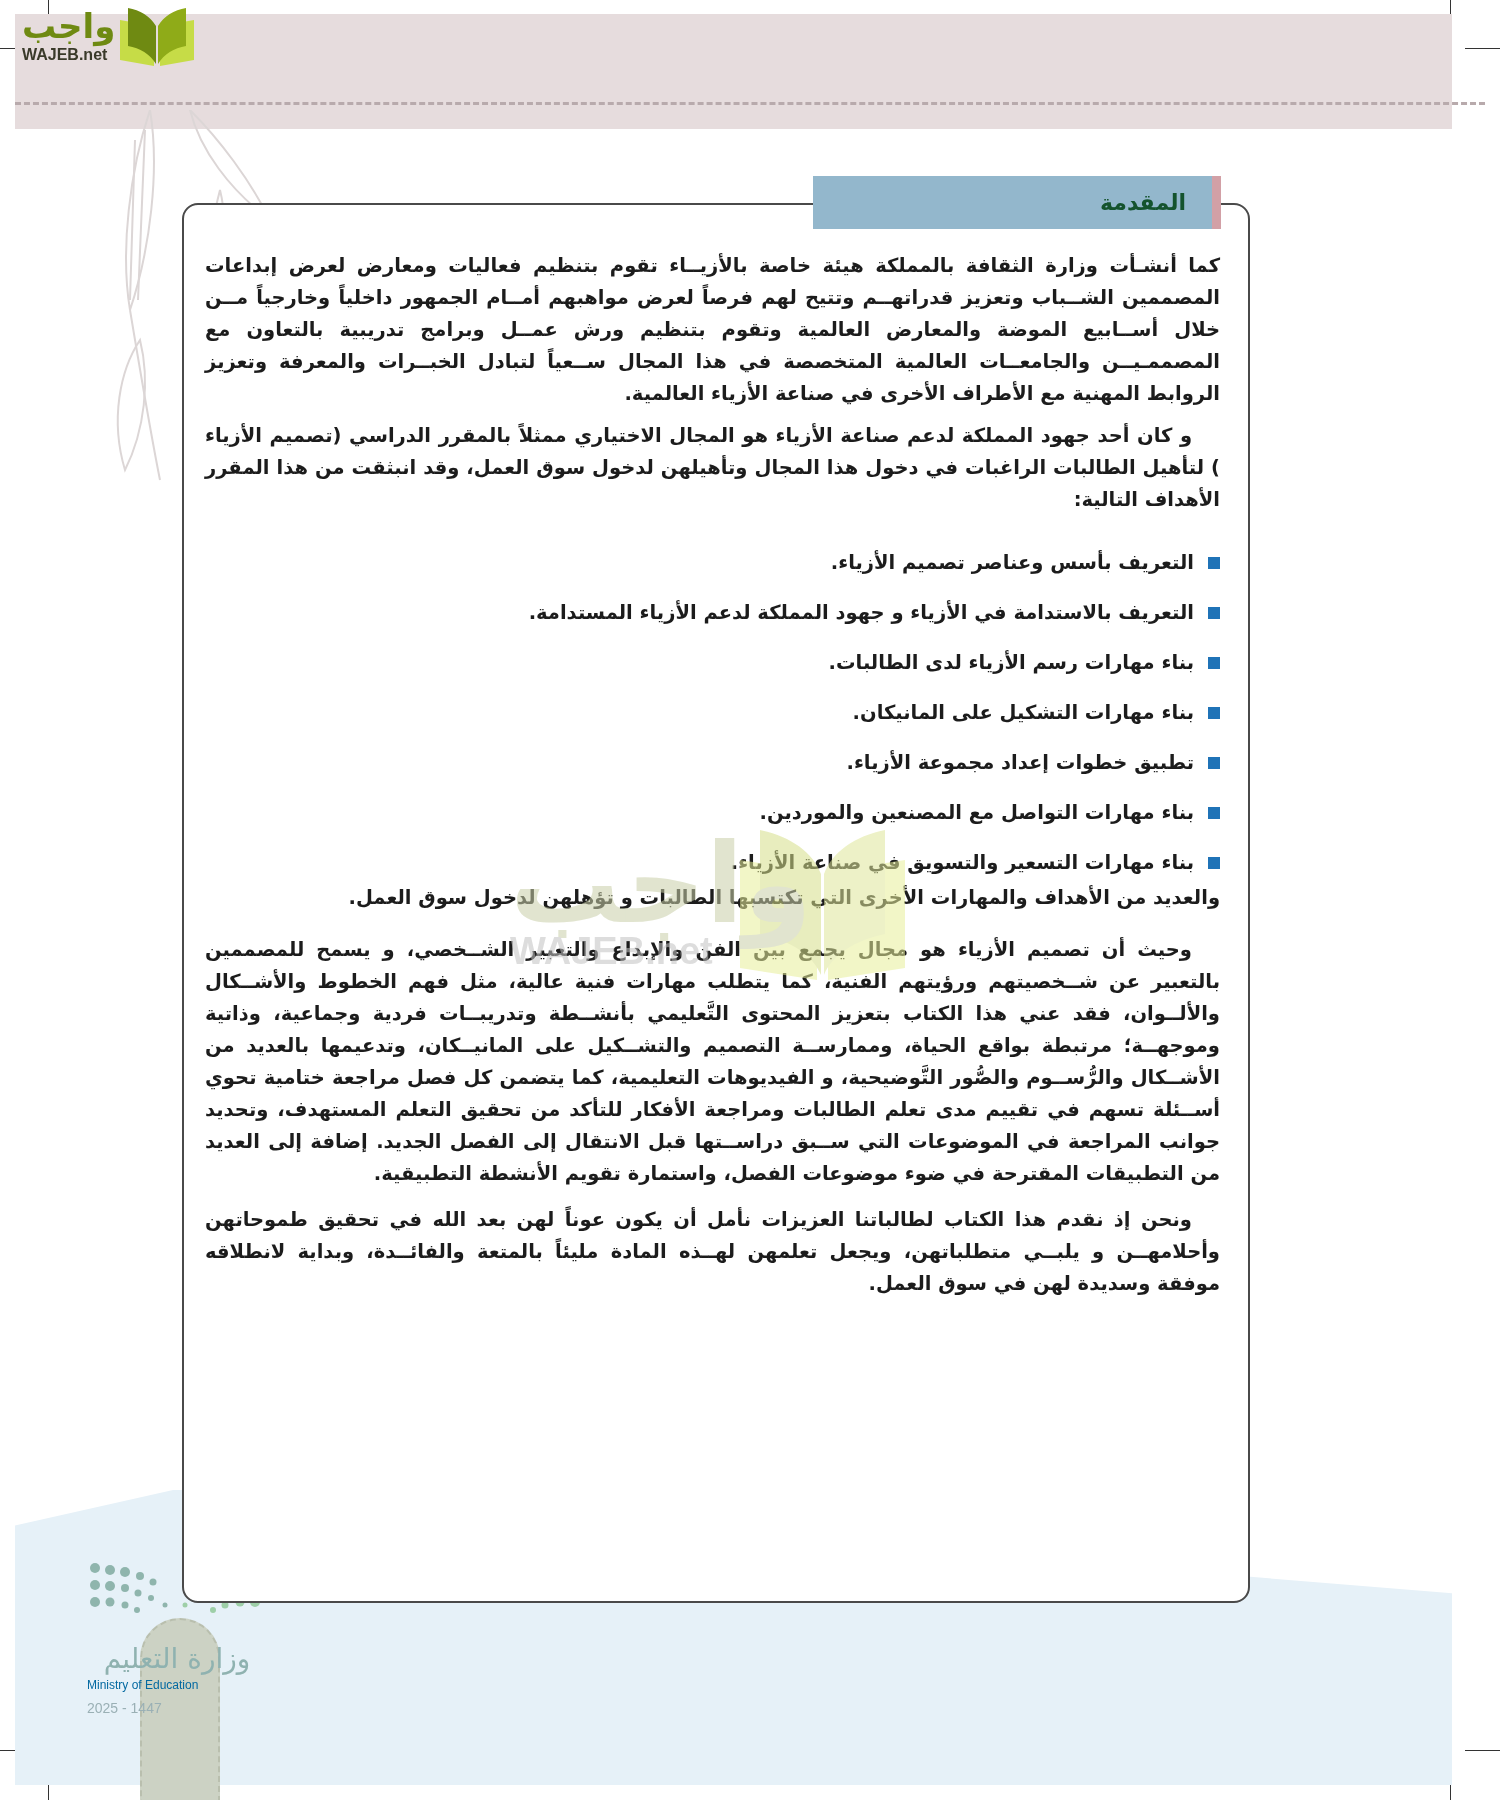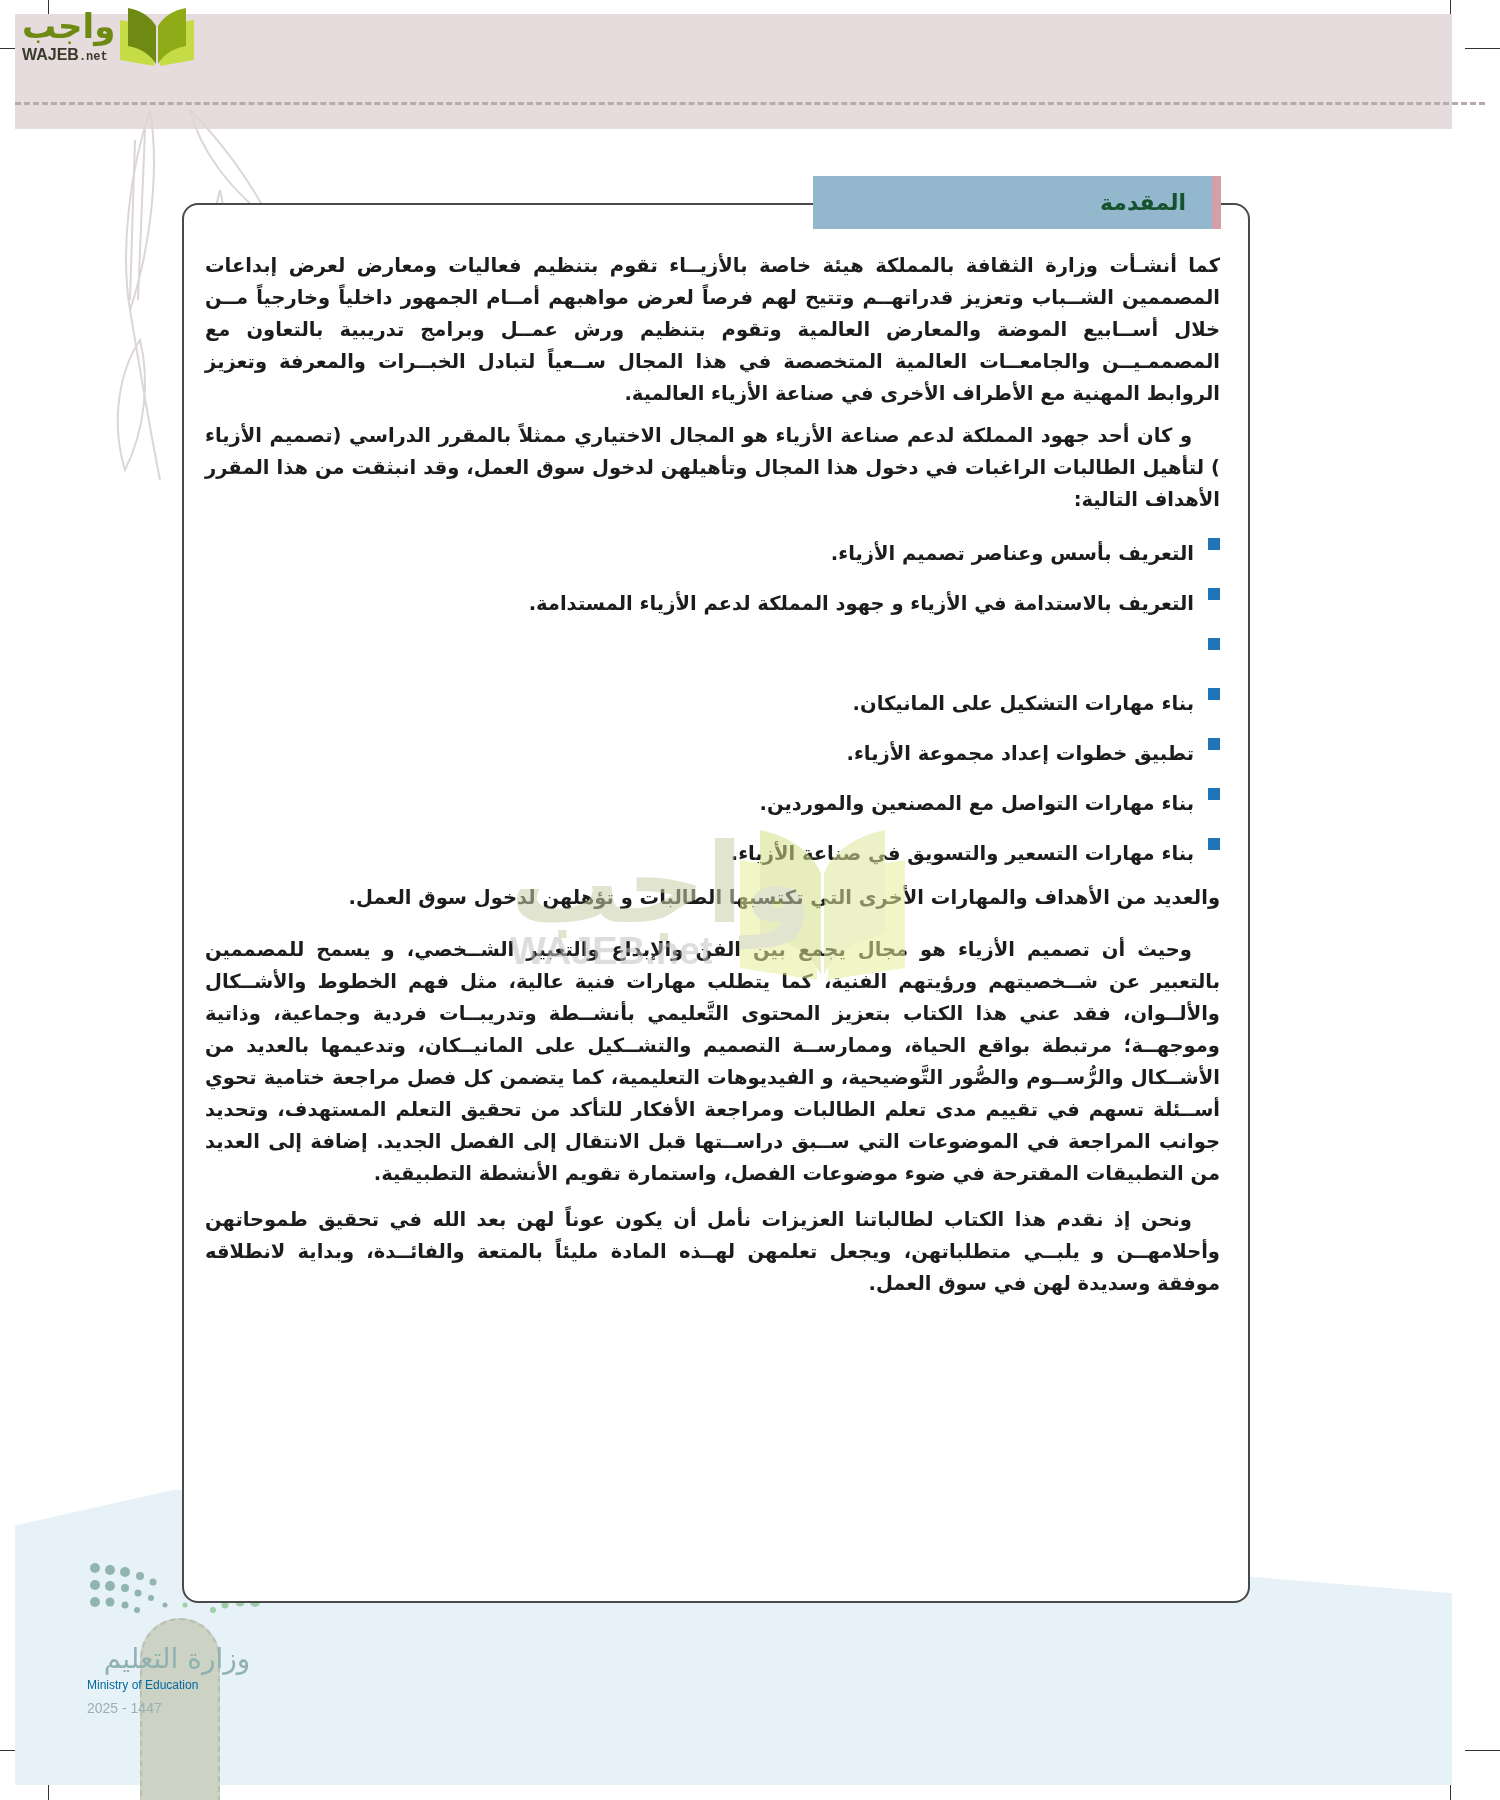--- a/index.html
+++ b/index.html
@@ -16,21 +16,21 @@
     }
     .header-dash {
       position: absolute; left: 15px; right: 15px; top: 102px; height: 0;
       border-top: 3px dashed #b8aaac;
     }
 
     
     .wajeb-logo { position: absolute; left: 10px; top: 4px; width: 180px; height: 62px; }
     .wajeb-ar { position: absolute; left: 12px; top: 2px; font-size: 34px; font-weight: bold; color: #6f8a12; direction: rtl; font-family: "DejaVu Sans", sans-serif; }
     .wajeb-en { position: absolute; left: 12px; top: 42px; font-size: 16px; font-weight: bold; color: #3a3a2a; font-family: "Liberation Sans", sans-serif; letter-spacing: 0; }
-    .wajeb-en small { font-size: 12px; font-family: Liberation Mono, monospace; }
+    .wajeb-en small { font-size: 16px; }
     .wajeb-book { position: absolute; left: 106px; top: 2px; width: 82px; height: 62px; }
 
     
     .leaves { position: absolute; left: 90px; top: 110px; width: 220px; height: 380px; }
 
     
     .bottom-band {
       position: absolute; left: 15px; top: 1490px; width: 1437px; height: 295px;
       background: #e6f1f8;
       clip-path: polygon(0 12%, 11% 0, 12% 0, 100% 35%, 100% 100%, 0 100%);
@@ -51,21 +51,21 @@
 
     .text-area {
       position: absolute; left: 205px; top: 250px; width: 1015px;
       direction: rtl; text-align: justify; font-weight: bold; font-size: 19.5px; line-height: 32px;
       font-family: "DejaVu Sans", sans-serif; color: #1c1c1c;
     }
     .para { margin-bottom: 10px; text-align-last: right; }
     .para.indent { text-indent: 28px; }
 
     .goals { list-style: none; margin: 22px 0 0 0; }
-    .goal { display: flex; gap: 14px; height: 50px; }
+    .goal { display: flex; align-items: center; gap: 14px; height: 50px; }
     .bullet { width: 12px; height: 12px; background: #1f73b7; flex: 0 0 12px; }
 
     .closing { margin-top: 80px; text-indent: 28px; }
 
     
     .watermark { position: absolute; left: 510px; top: 830px; width: 460px; height: 150px; opacity: 0.55; pointer-events: none; }
     .wm-ar { position: absolute; left: 0; top: -10px; font-size: 110px; font-weight: bold; color: #c9cfa8; direction: rtl; }
     .wm-en { position: absolute; left: 0; top: 100px; font-size: 38px; font-weight: bold; color: #c2c2c2; font-family: "Liberation Sans", sans-serif; }
     .wm-book { position: absolute; left: 225px; top: 0; width: 175px; height: 150px; }
 
@@ -173,20 +173,21 @@
     <li class="goal">
         <span class="bullet"></span>
         <span>التعريف بأسس وعناصر تصميم الأزياء.</span>
       </li>
     <li class="goal">
         <span class="bullet"></span>
         <span>التعريف بالاستدامة في الأزياء و جهود المملكة لدعم الأزياء المستدامة.</span>
       </li>
     <li class="goal">
         <span class="bullet"></span>
+        <span>بناء مهارات رسم الأزياء لدى الطالبات.</span>
       </li>
     <li class="goal">
         <span class="bullet"></span>
         <span>بناء مهارات التشكيل على المانيكان.</span>
       </li>
     <li class="goal">
         <span class="bullet"></span>
         <span>تطبيق خطوات إعداد مجموعة الأزياء.</span>
       </li>
     <li class="goal">

